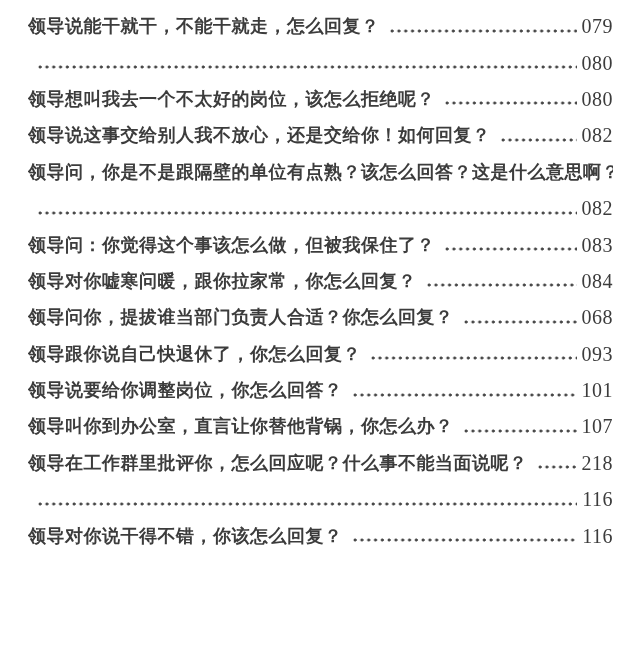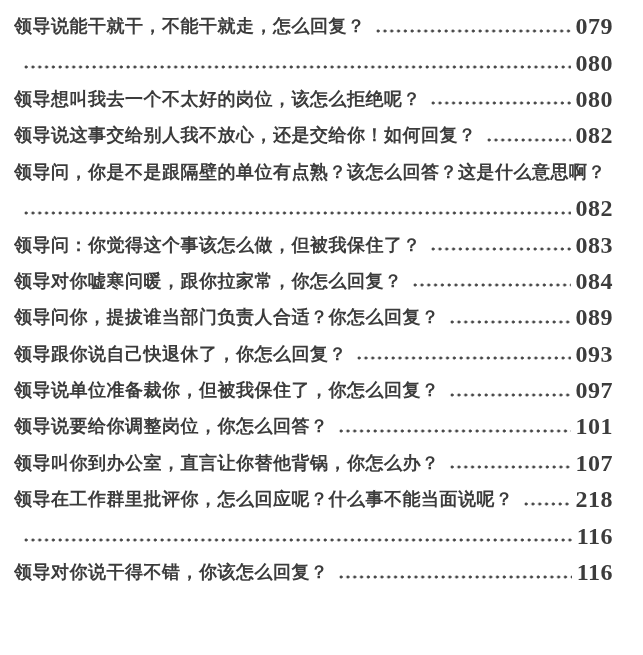--- a/index.html
+++ b/index.html
@@ -11,21 +11,21 @@
     margin: 0;
     padding: 0;
     background: var(--bg);
   }
   .page {
     position: relative;
     width: 643px;
     height: 655px;
     background: var(--bg);
     box-sizing: border-box;
-    padding: 8px 30px 0 14px;
+    padding: 8px 30px 0 28px;
     overflow: hidden;
     font-family: "Liberation Serif", "DejaVu Serif", serif;
   }
   .toc-list {
     display: block;
   }
   .row {
     display: flex;
     align-items: center;
     height: 36.4px;
@@ -43,22 +43,22 @@
     flex: 1;
     height: 19px;
     margin: 0 5px 0 9px;
     background-image: radial-gradient(circle at 3px 3px, var(--dot) 1.4px, transparent 1.7px);
     background-size: 6.8px 20px;
     background-position: 0 11px;
     background-repeat: repeat-x;
     min-width: 10px;
   }
   .pagenum {
-    font-size: 24px;
-    font-weight: 700;
+    font-size: 20px;
+    font-weight: 400;
     color: var(--text);
     line-height: 1;
     letter-spacing: 0.5px;
     flex: none;
   }
 </style>
 </head>
 <body>
 
 <div class="page">
@@ -97,31 +97,26 @@
     <span class="pagenum">083</span>
   </div>
       <div class="row">
     <span class="title">领导对你嘘寒问暖，跟你拉家常，你怎么回复？</span>
     <span class="leader"></span>
     <span class="pagenum">084</span>
   </div>
       <div class="row">
     <span class="title">领导问你，提拔谁当部门负责人合适？你怎么回复？</span>
     <span class="leader"></span>
-    <span class="pagenum">089</span>
+    <span class="pagenum">068</span>
   </div>
       <div class="row">
     <span class="title">领导跟你说自己快退休了，你怎么回复？</span>
     <span class="leader"></span>
     <span class="pagenum">093</span>
-  </div>
-      <div class="row">
-    <span class="title">领导说单位准备裁你，但被我保住了，你怎么回复？</span>
-    <span class="leader"></span>
-    <span class="pagenum">097</span>
   </div>
       <div class="row">
     <span class="title">领导说要给你调整岗位，你怎么回答？</span>
     <span class="leader"></span>
     <span class="pagenum">101</span>
   </div>
       <div class="row">
     <span class="title">领导叫你到办公室，直言让你替他背锅，你怎么办？</span>
     <span class="leader"></span>
     <span class="pagenum">107</span>

